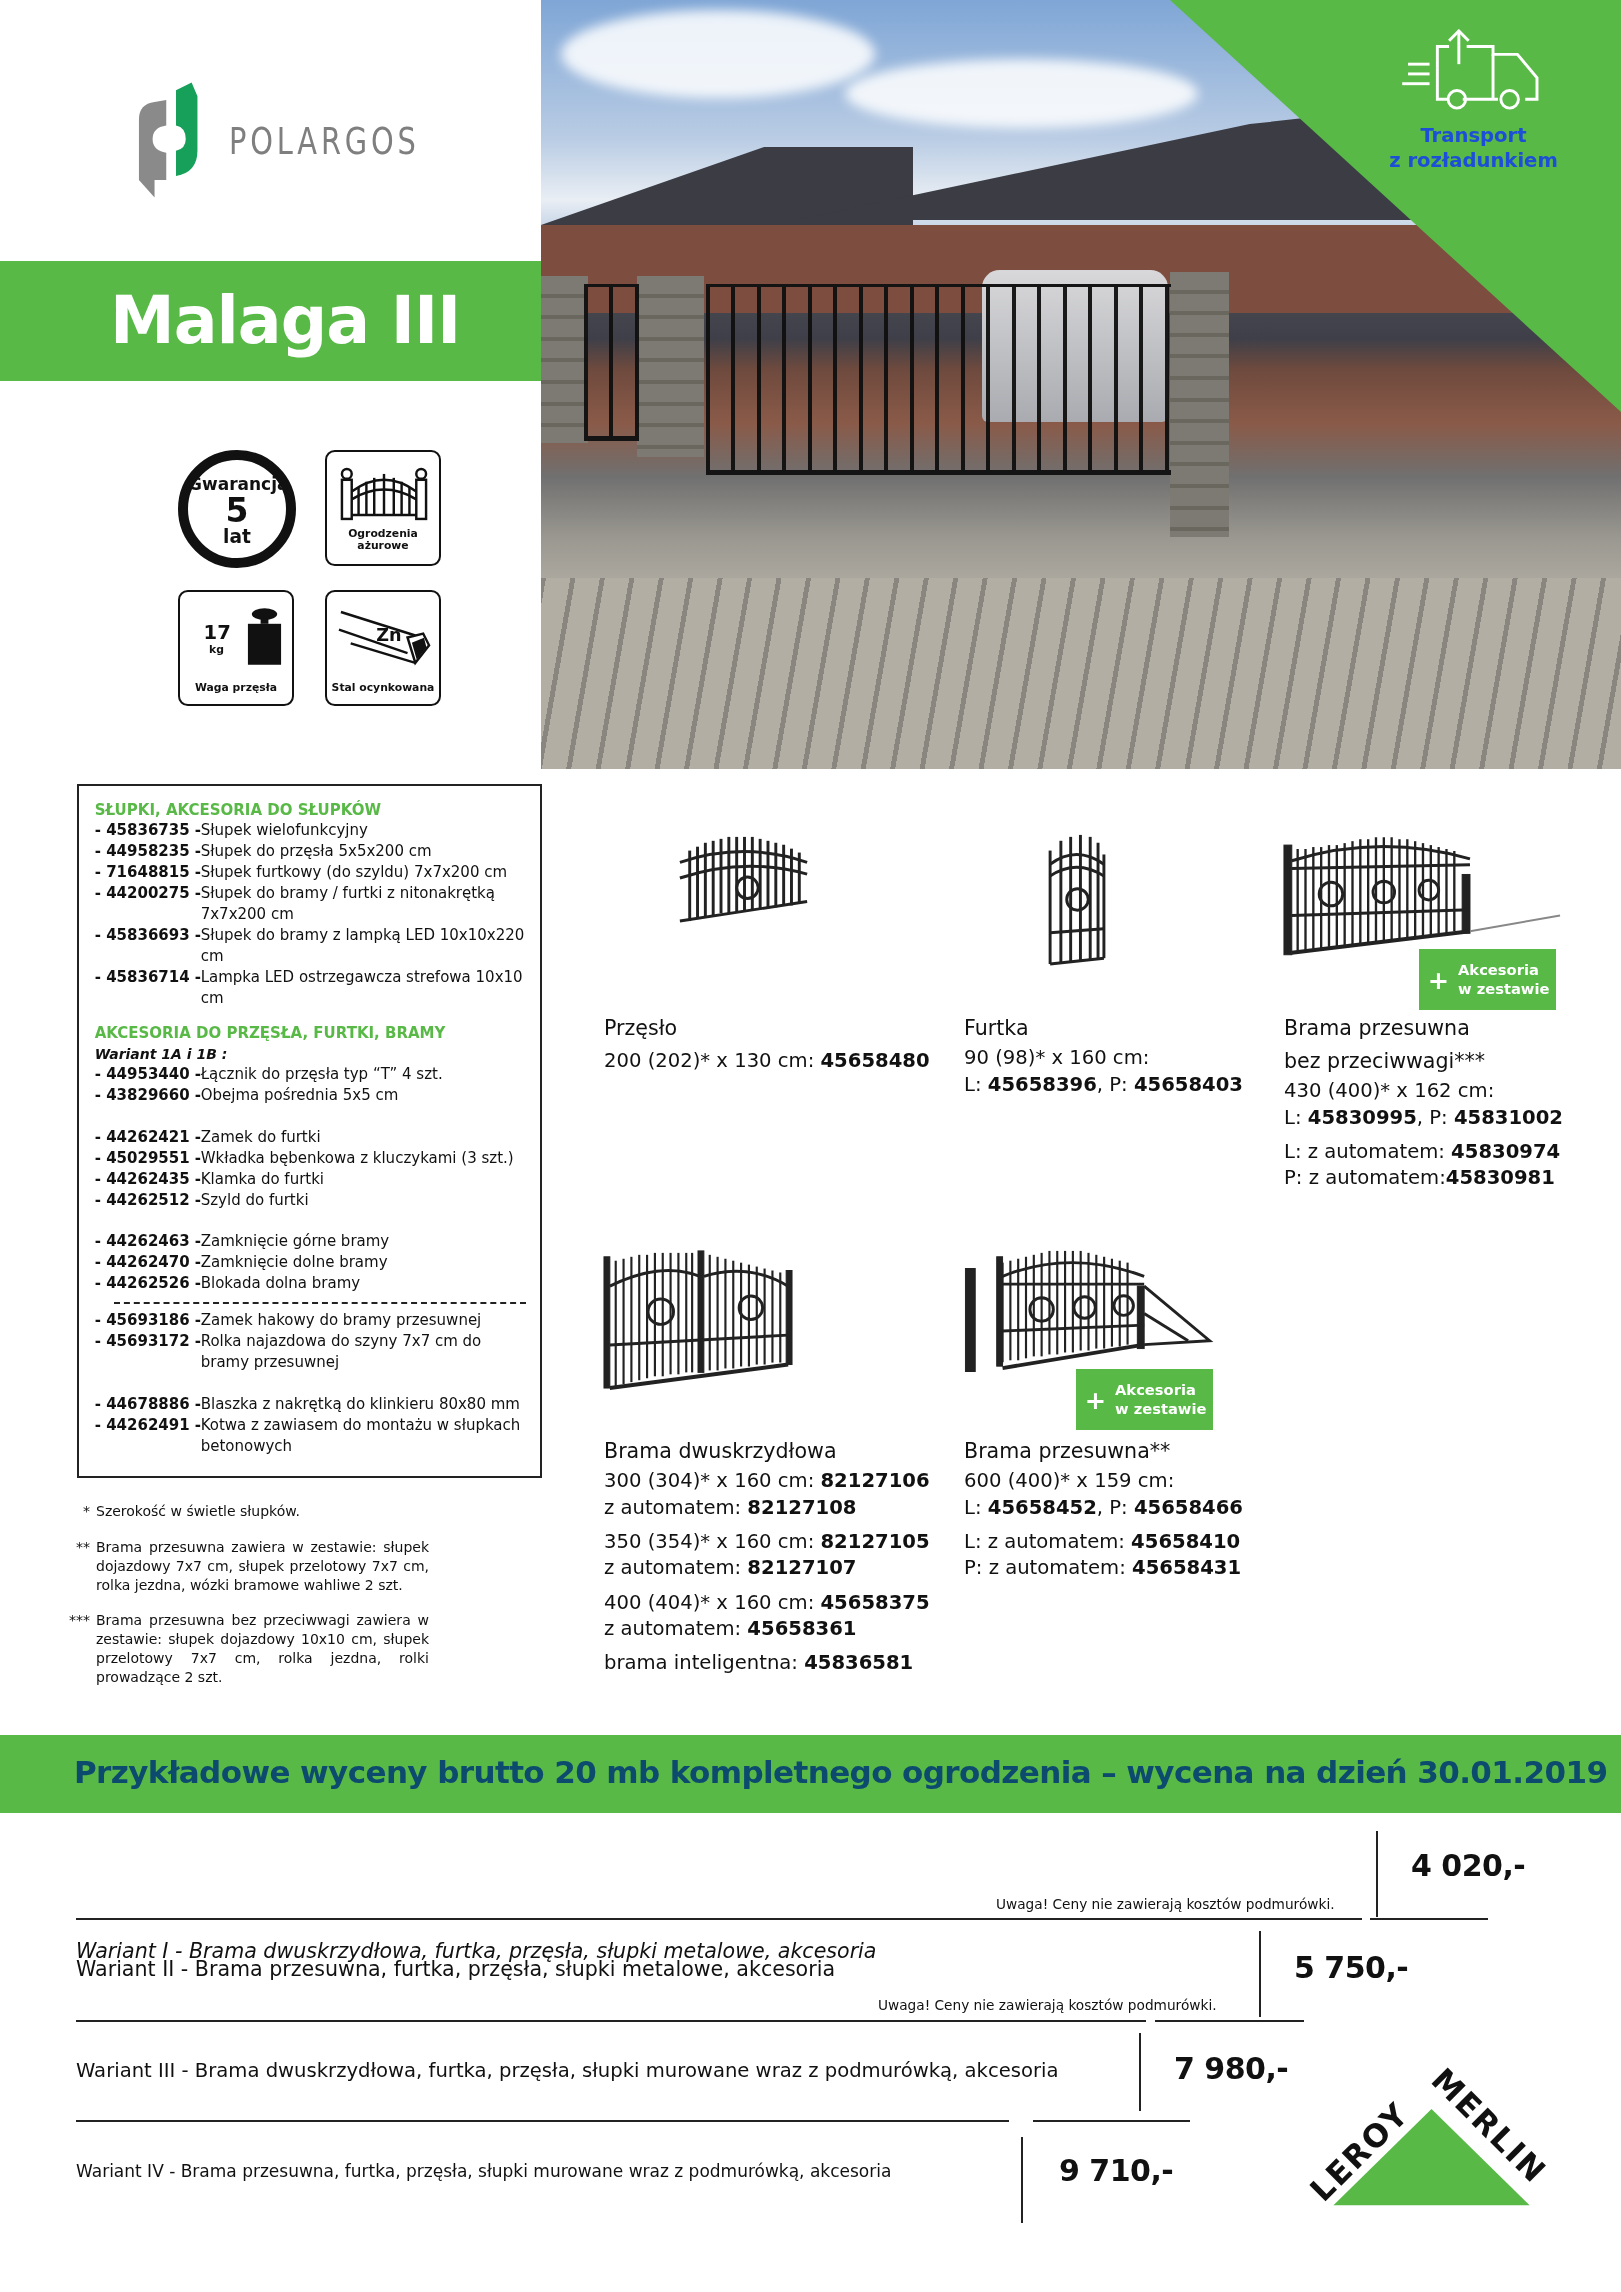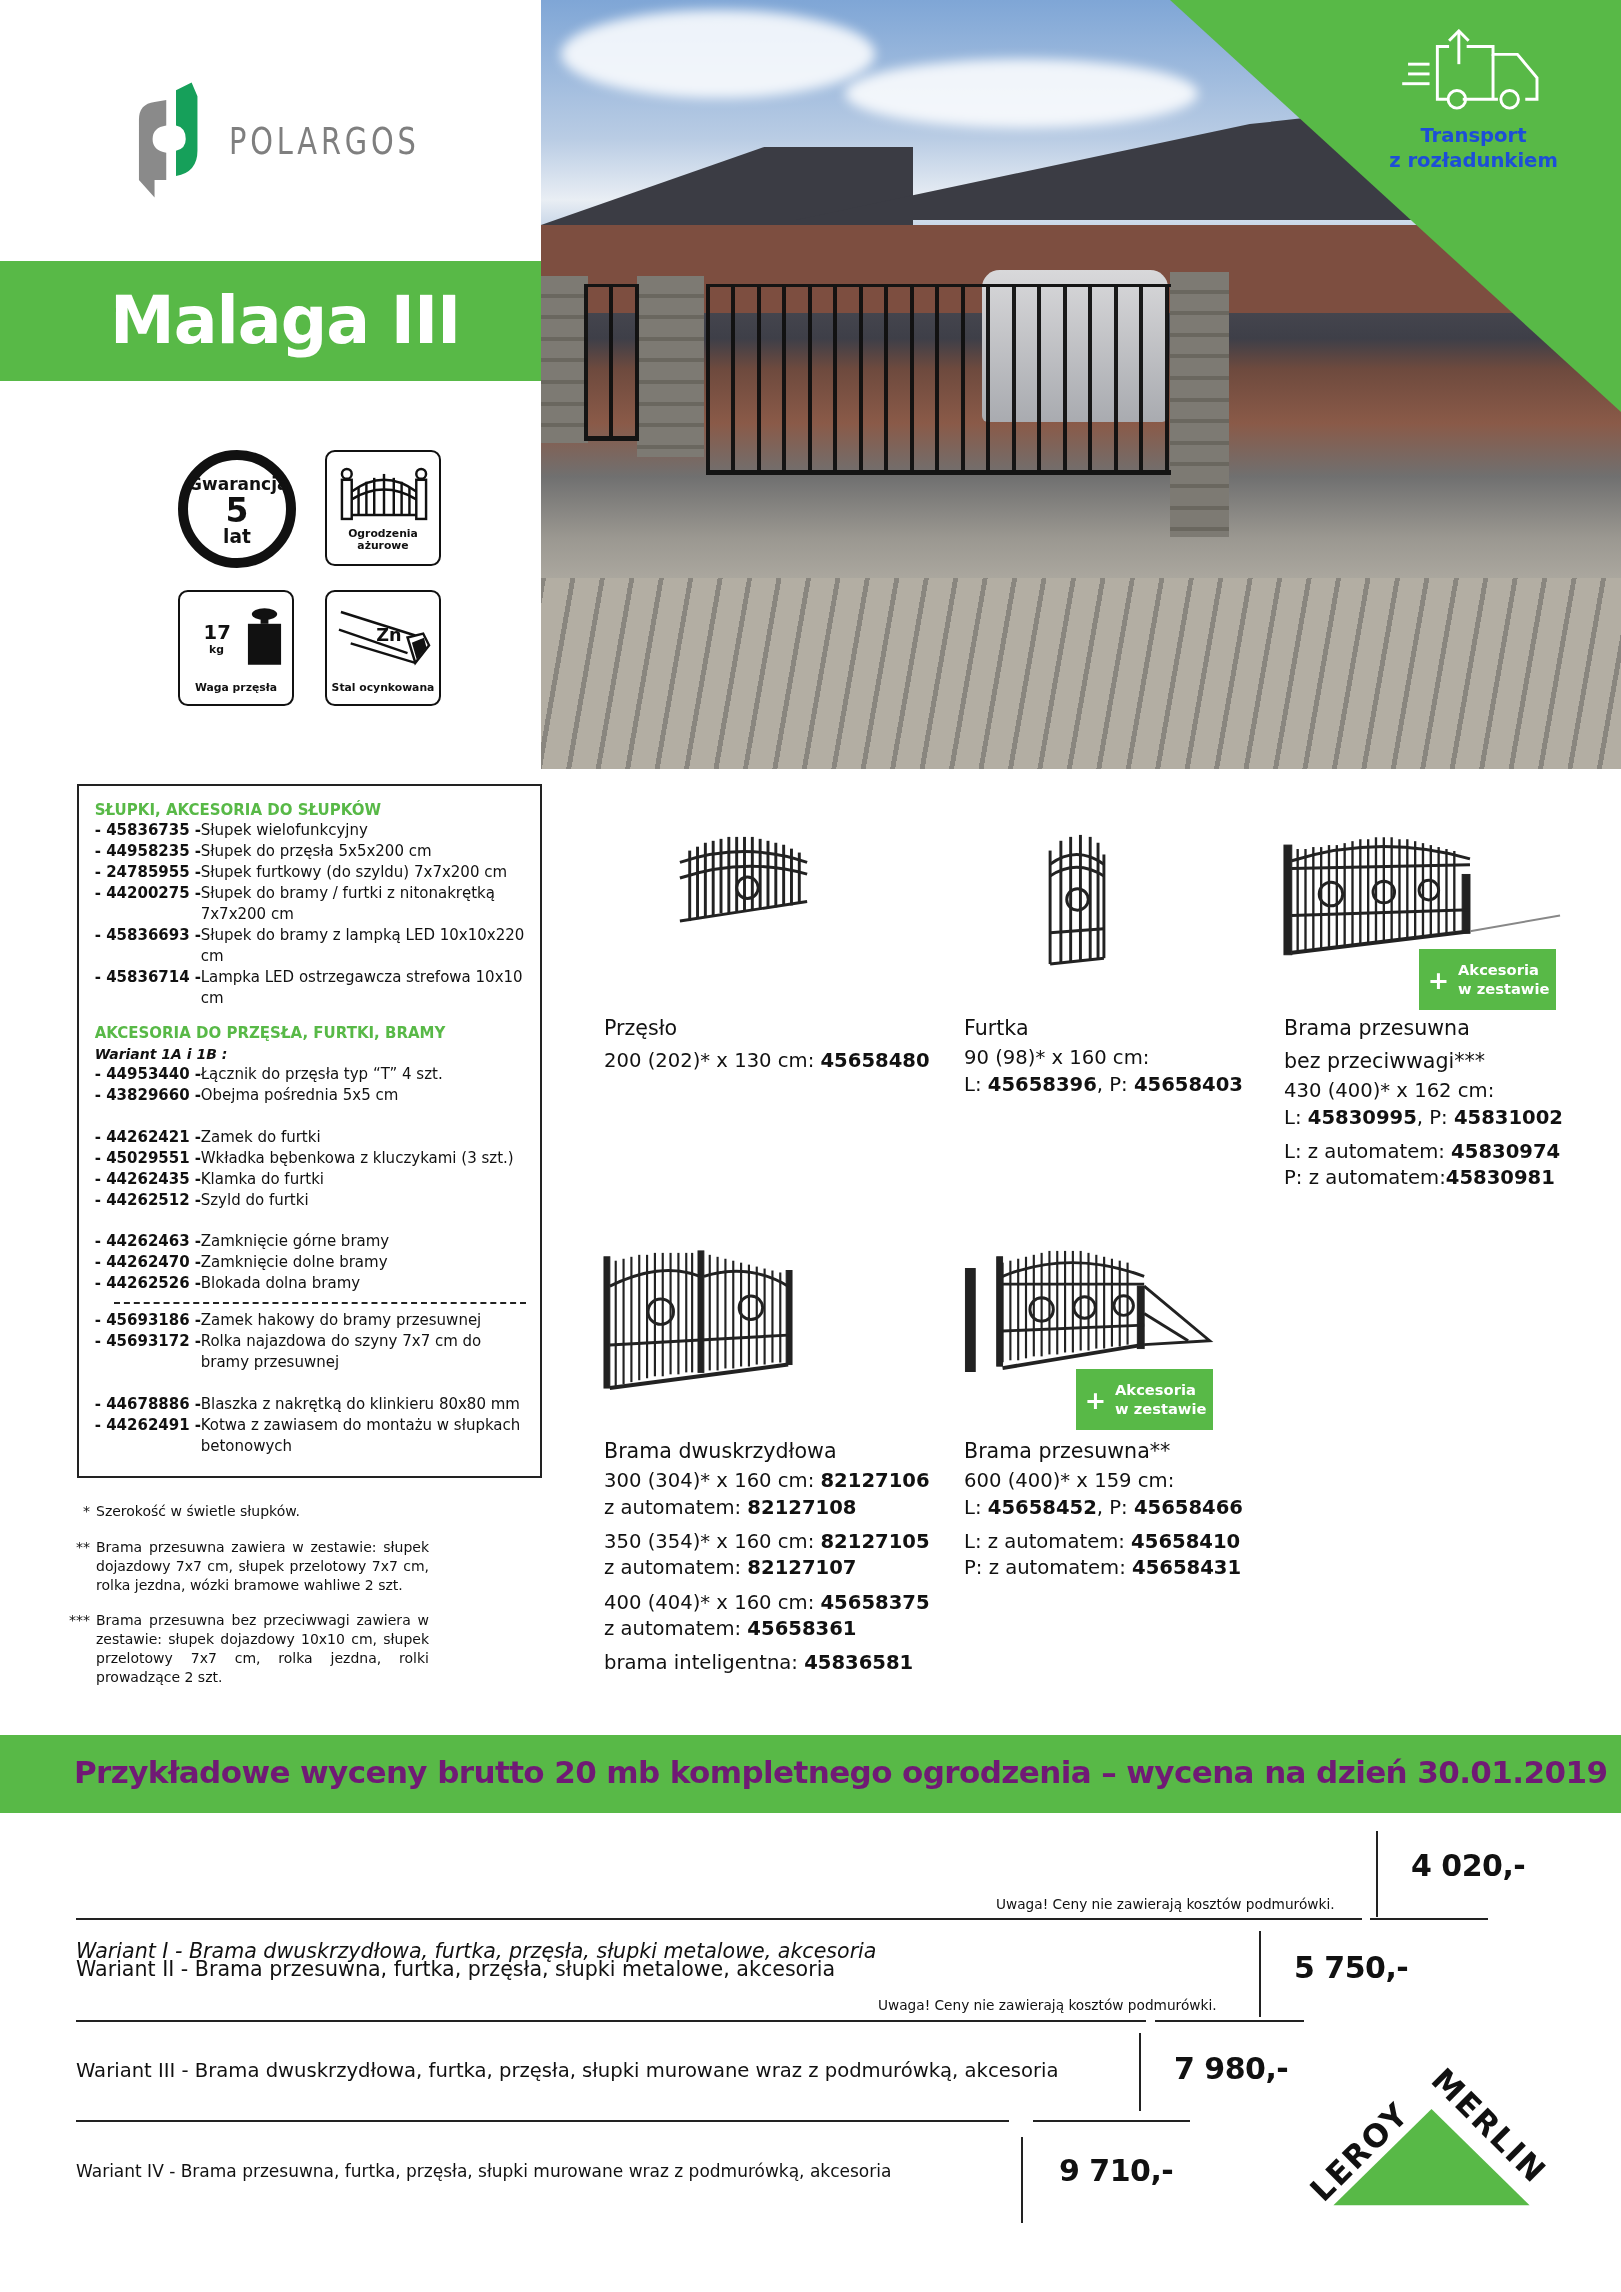--- a/index.html
+++ b/index.html
@@ -66,21 +66,21 @@
   .prod b { font-weight: 700; }
   .prod .ln { line-height: 26.5px; }
   .prod .sp { height: 7.8px; }
   .prod-img { position: absolute; }
   .acc-badge { position: absolute; width: 137px; height: 61px; background: #58b947; color: #fff; display: flex; align-items: center; }
   .acc-badge .plus { font-size: 25.5px; font-weight: 700; width: 39px; text-align: center; }
   .acc-badge .lb { font-size: 14.7px; font-weight: 700; line-height: 18.6px; }
 
   
   .price-band { position: absolute; left: 0; top: 1735px; width: 1621px; height: 78px; background: #58b947; }
-  .price-band h2 { position: absolute; left: 74px; top: 18.6px; color: #701a75; font-weight: 700; font-size: 31px; letter-spacing: -0.6px; white-space: nowrap; }
+  .price-band h2 { position: absolute; left: 74px; top: 18.6px; color: #0c4a6e; font-weight: 700; font-size: 31px; letter-spacing: -0.6px; white-space: nowrap; }
 
   
   .variant { position: absolute; left: 76px; font-size: 20.6px; white-space: nowrap; }
   .vline { position: absolute; border-top: 2.9px solid #222; }
   .vsep { position: absolute; border-left: 2px solid #222; }
   .vprice { position: absolute; font-weight: 700; font-size: 30px; letter-spacing: -0.5px; }
   .vnote { position: absolute; font-size: 13.7px; white-space: nowrap; }
 
   
   .lm { position: absolute; left: 1304px; top: 2058px; width: 255px; height: 162px; }
@@ -193,21 +193,21 @@
   <div>
     <div class="acc-row">
         <span class="code">- 45836735 -</span>
         <span class="desc">Słupek wielofunkcyjny</span>
       </div>
     <div class="acc-row">
         <span class="code">- 44958235 -</span>
         <span class="desc">Słupek do przęsła 5x5x200 cm</span>
       </div>
     <div class="acc-row">
-        <span class="code">- 24785955 -</span>
+        <span class="code">- 71648815 -</span>
         <span class="desc">Słupek furtkowy (do szyldu) 7x7x200 cm</span>
       </div>
     <div class="acc-row">
         <span class="code">- 44200275 -</span>
         <span class="desc">Słupek do bramy / furtki z nitonakrętką 7x7x200 cm</span>
       </div>
     <div class="acc-row">
         <span class="code">- 45836693 -</span>
         <span class="desc">Słupek do bramy z lampką LED 10x10x220 cm</span>
       </div>

